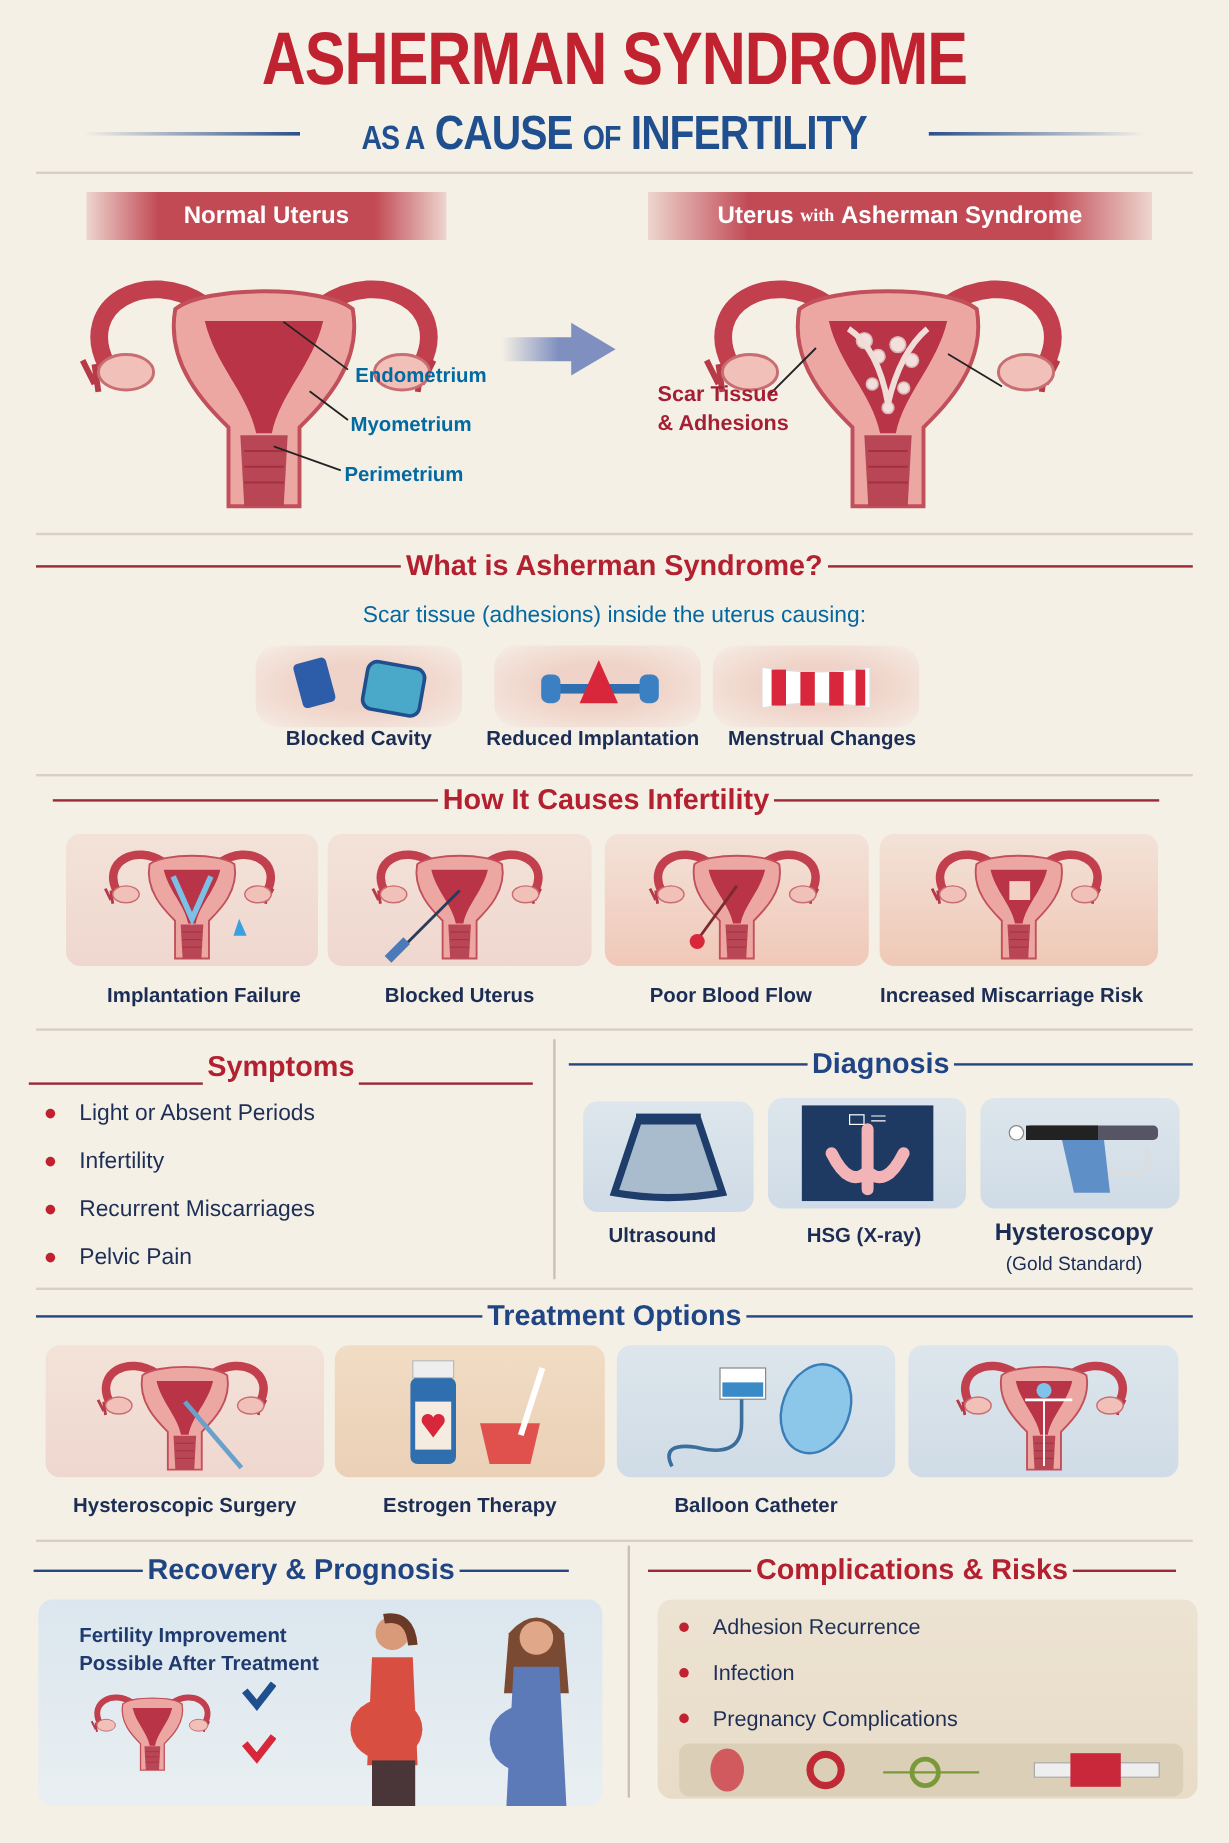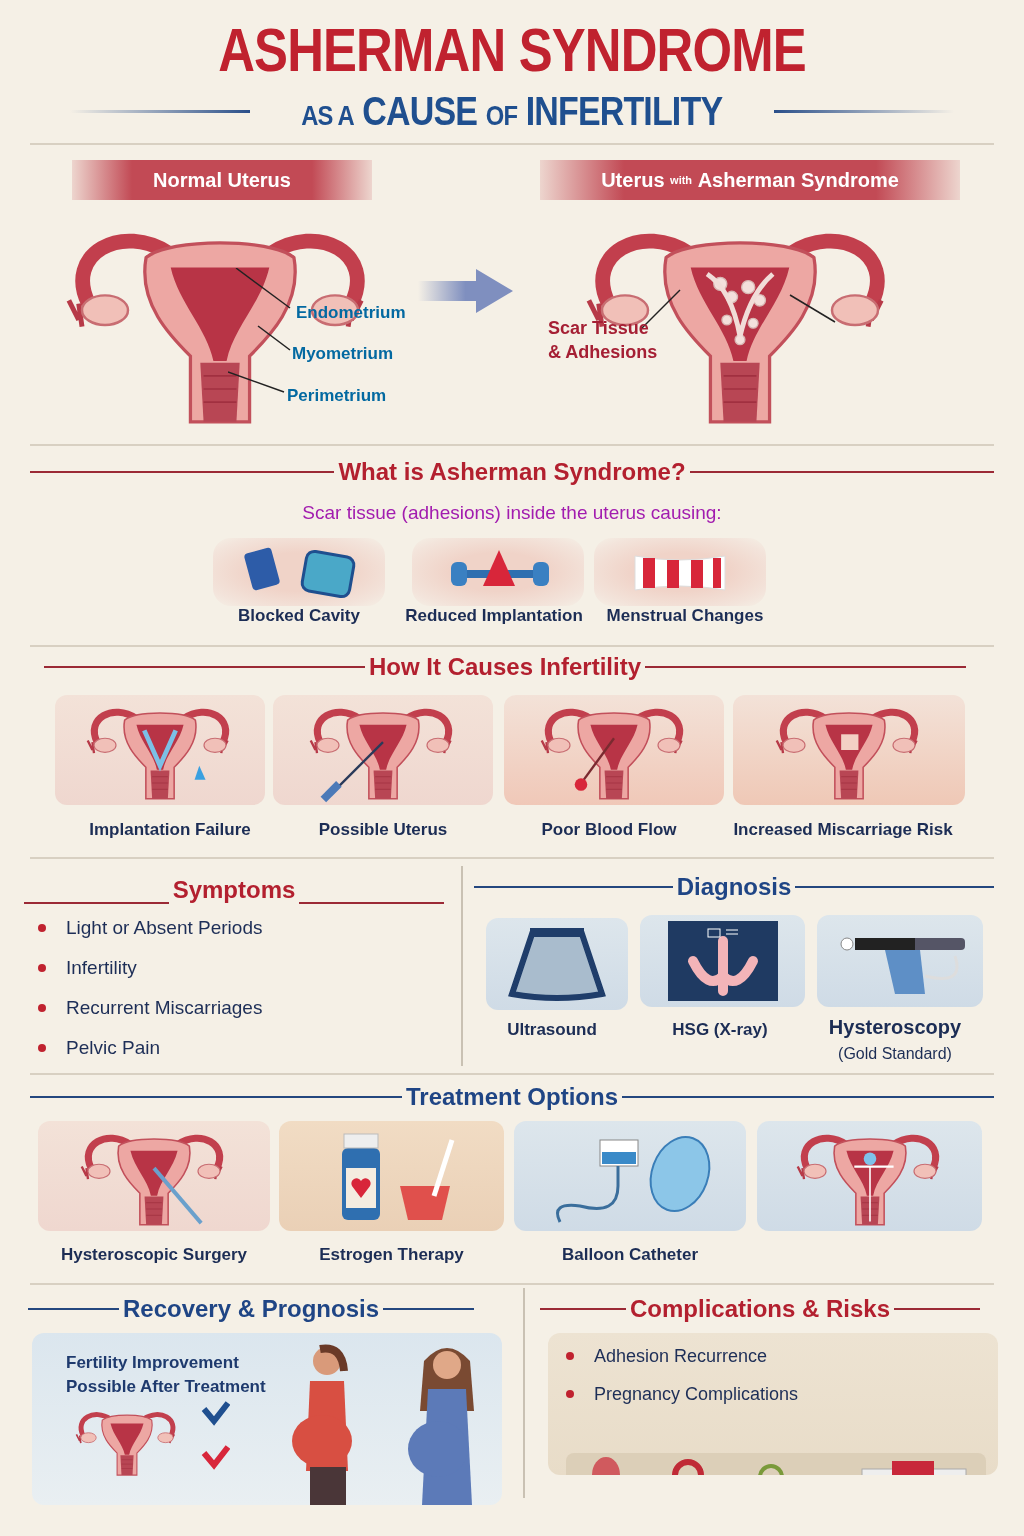--- a/index.html
+++ b/index.html
@@ -40,21 +40,21 @@
 
   .sec-head {
     position: absolute; left: 30px; width: 964px; height: 34px;
     display: flex; align-items: center; gap: 4px;
   }
   .sec-head .line { flex: 1; height: 2px; background: #9b2a36; }
   .sec-head.blue .line { background: #24477f; }
   .sec-head .txt { font-size: 24px; font-weight: bold; color: #b3202f; white-space: nowrap; }
   .sec-head.blue .txt { color: #1f4585; }
 
-  .intro { position: absolute; left: 0; width: 1024px; text-align: center; top: 502px; font-size: 19px; color: #a21caf; }
+  .intro { position: absolute; left: 0; width: 1024px; text-align: center; top: 502px; font-size: 19px; color: #0369a1; }
   .icon-tile {
     position: absolute; width: 172px; height: 68px; border-radius: 18px;
     background: radial-gradient(ellipse at center, #f0d3c8 40%, #f3e4db 80%, transparent);
     display: flex; align-items: center; justify-content: center; gap: 10px;
   }
   .caption { position: absolute; text-align: center; font-size: 17px; font-weight: bold; color: #1c2d55; }
 
   .panel {
     position: absolute; border-radius: 12px; overflow: hidden;
     display: flex; align-items: center; justify-content: center;
@@ -121,21 +121,21 @@
   <defs>
       <linearGradient id="ag" x1="0" x2="1">
         <stop offset="0" stop-color="#7f8fbf" stop-opacity="0"></stop>
         <stop offset="0.5" stop-color="#7f8fbf"></stop>
       </linearGradient>
     </defs>
   <path d="M0 15 H58 V3 L95 25 L58 47 V35 H0 Z" fill="url(#ag)"></path>
 </svg>
 
 <div class="banner" style="left:540px; top:160px; width:420px;">
-  <span>Uterus</span>&nbsp;<span style="font-size:11px;">with</span>&nbsp;<span>Asherman Syndrome</span>
+  <span>Uterus</span>&nbsp;<span style="font-size:15px;font-family:Liberation Serif, serif;">with</span>&nbsp;<span>Asherman Syndrome</span>
 </div>
 <div class="uterus-box" style="left:540px; top:205px; width:400px; height:230px;">
   <svg width="400" height="230" viewBox="0 0 200 140" preserveAspectRatio="xMidYMid meet">
       <use href="#uterus"></use>
     <g fill="#f3e0dc" stroke="#d8b7b4" stroke-width="0.8">
       <circle cx="88" cy="48" r="4"></circle>
         <circle cx="95" cy="56" r="3.5"></circle>
         <circle cx="105" cy="50" r="4"></circle>
         <circle cx="112" cy="58" r="3.5"></circle>
       <circle cx="92" cy="70" r="3"></circle>
@@ -219,21 +219,21 @@
       <circle cx="58" cy="114" r="8" fill="#d8263a"></circle>
     </svg>
 </div>
 <div class="panel warm" style="left:733px; top:695px; width:232px; height:110px; background:linear-gradient(180deg,#f3e2d8,#efc8b6);">
   <svg width="170" height="110" viewBox="0 0 200 140">
       <use href="#uterus"></use>
       <rect x="90" y="50" width="22" height="20" fill="#f3d0c4"></rect>
     </svg>
 </div>
 <div class="caption" style="left:55px; top:820px; width:230px;">Implantation Failure</div>
-<div class="caption" style="left:283px; top:820px; width:200px;">Possible Uterus</div>
+<div class="caption" style="left:283px; top:820px; width:200px;">Blocked Uterus</div>
 <div class="caption" style="left:509px; top:820px; width:200px;">Poor Blood Flow</div>
 <div class="caption" style="left:733px; top:820px; width:220px;">Increased Miscarriage Risk</div>
 
 <div class="hr" style="top:857px;"></div>
 
 <div class="sec-head" style="top:870px; left:24px; width:420px;align-items:flex-end;">
   <div class="line"></div>
   <div class="txt">Symptoms</div>
   <div class="line"></div>
 </div>
@@ -368,25 +368,29 @@
   </svg>
 </div>
 
 <div class="vdiv" style="left:523px; top:1288px; height:210px;"></div>
 
 <div class="sec-head" style="top:1292px; left:540px; width:440px;">
   <div class="line"></div>
   <div class="txt">Complications &amp; Risks</div>
   <div class="line"></div>
 </div>
-<div class="panel sand" style="left:548px; top:1333px; width:450px; height:142px; display:block; background:linear-gradient(180deg,#ede3d2,#e8dcc8);">
+<div class="panel sand" style="left:548px; top:1333px; width:450px; height:166px; display:block; background:linear-gradient(180deg,#ede3d2,#e8dcc8);">
   <ul class="bullet-list" style="left:18px; top:4px;">
     <li style="height:38px; font-size:18px;">
         <span class="dot"></span>
         <span>Adhesion Recurrence</span>
+      </li>
+    <li style="height:38px; font-size:18px;">
+        <span class="dot"></span>
+        <span>Infection</span>
       </li>
     <li style="height:38px; font-size:18px;">
         <span class="dot"></span>
         <span>Pregnancy Complications</span>
       </li>
   </ul>
   <div class="abs" style="left:18px; top:120px; width:420px; height:44px; background:#dccfb8; border-radius:8px;">
     <svg width="420" height="44">
       <ellipse cx="40" cy="22" rx="14" ry="18" fill="#d05a5e"></ellipse>
       <circle cx="122" cy="22" r="13" fill="none" stroke="#c02a36" stroke-width="6"></circle>

